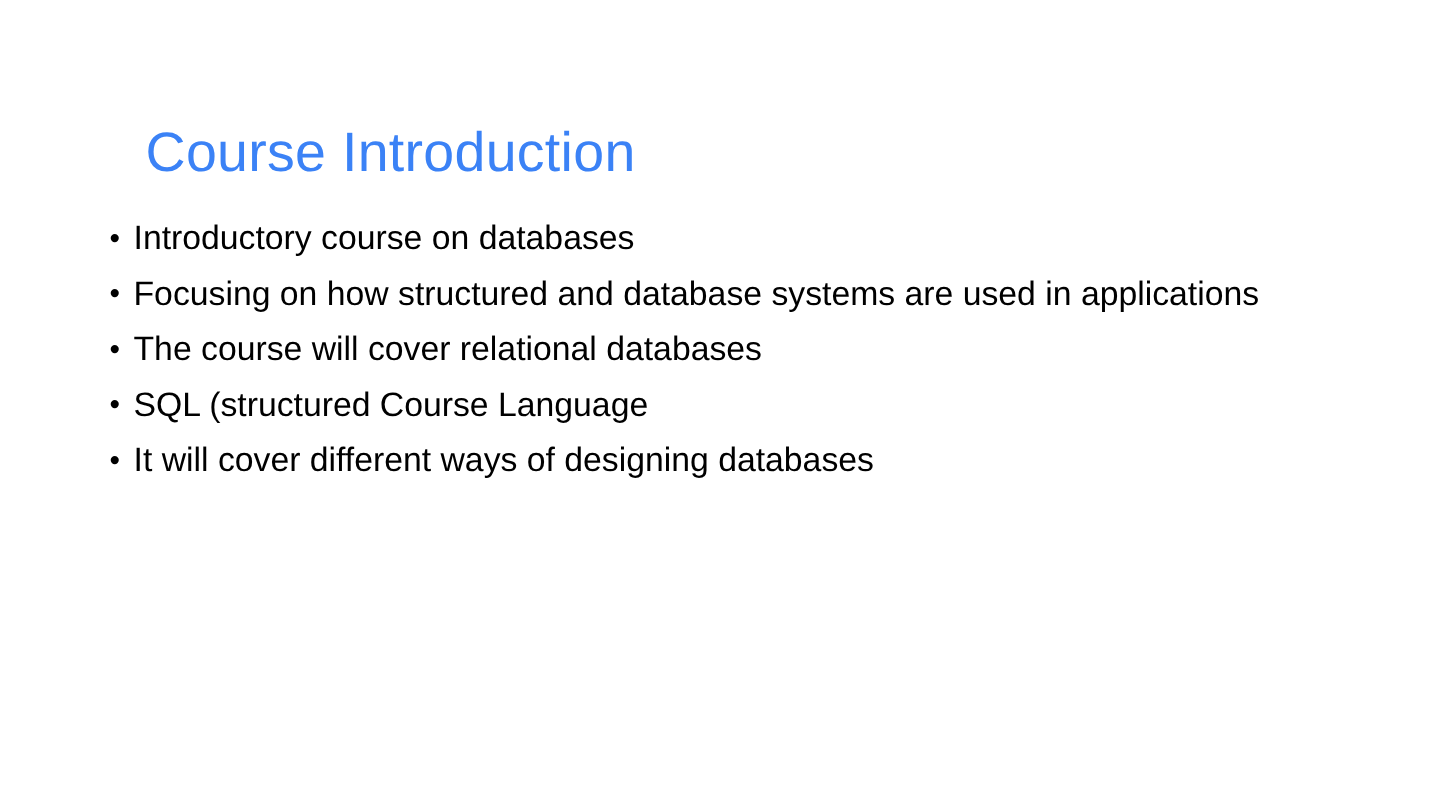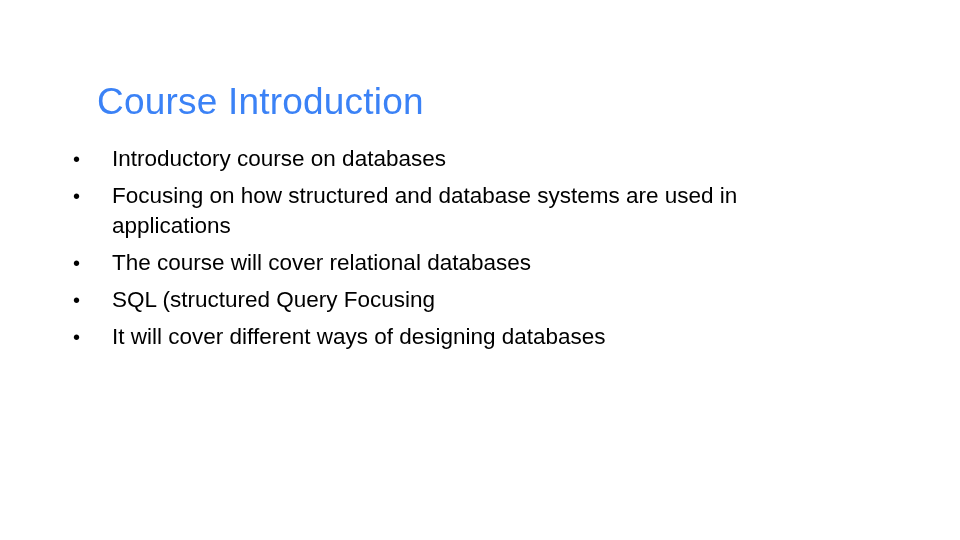--- a/index.html
+++ b/index.html
@@ -69,21 +69,20 @@
     left: 1px;
     top: 0;
     width: 14px;
     font-size: 20px;
     line-height: 30px;
     color: #000000;
   }
 
   .bullet-text {
     display: block;
-    margin-left: 23px;
   }
 </style>
 </head>
 <body>
 
 <div class="slide">
 
   <h1 class="slide-title">Course Introduction</h1>
 
   <ul class="body-list">
@@ -98,21 +97,21 @@
       <span class="bullet-text">Focusing on how structured and database systems are used in applications</span>
     </li>
 
     <li class="bullet-item">
       <span class="bullet-glyph">•</span>
       <span class="bullet-text">The course will cover relational databases</span>
     </li>
 
     <li class="bullet-item">
       <span class="bullet-glyph">•</span>
-      <span class="bullet-text">SQL (structured Query Focusing</span>
+      <span class="bullet-text">SQL (structured Course Language</span>
     </li>
 
     <li class="bullet-item">
       <span class="bullet-glyph">•</span>
       <span class="bullet-text">It will cover different ways of designing databases</span>
     </li>
 
   </ul>
 
 </div>

